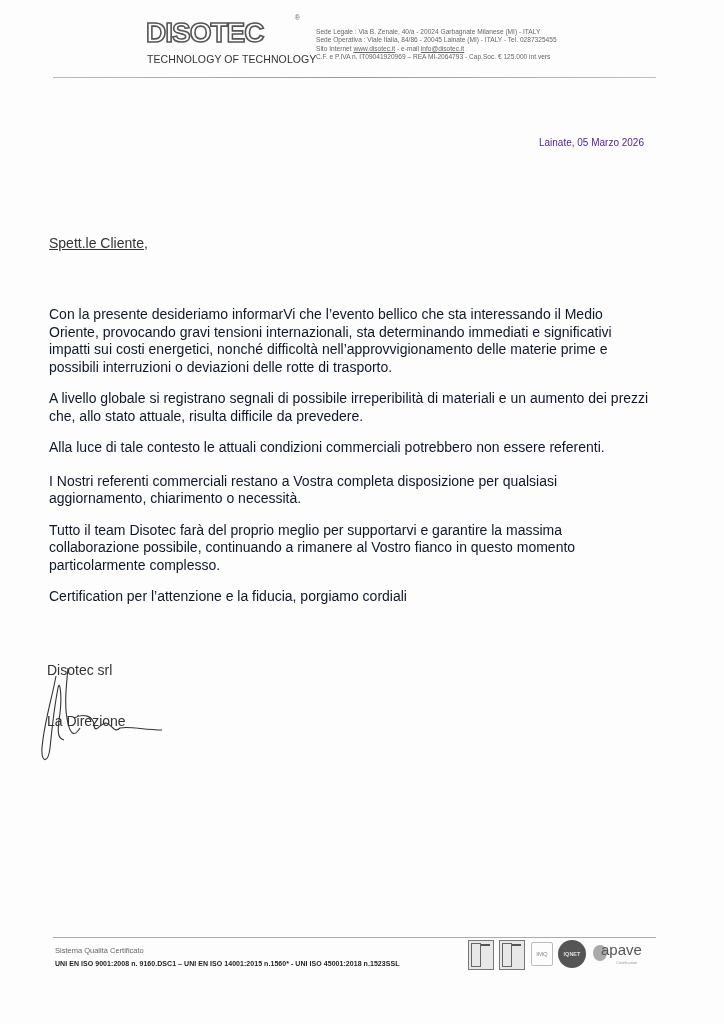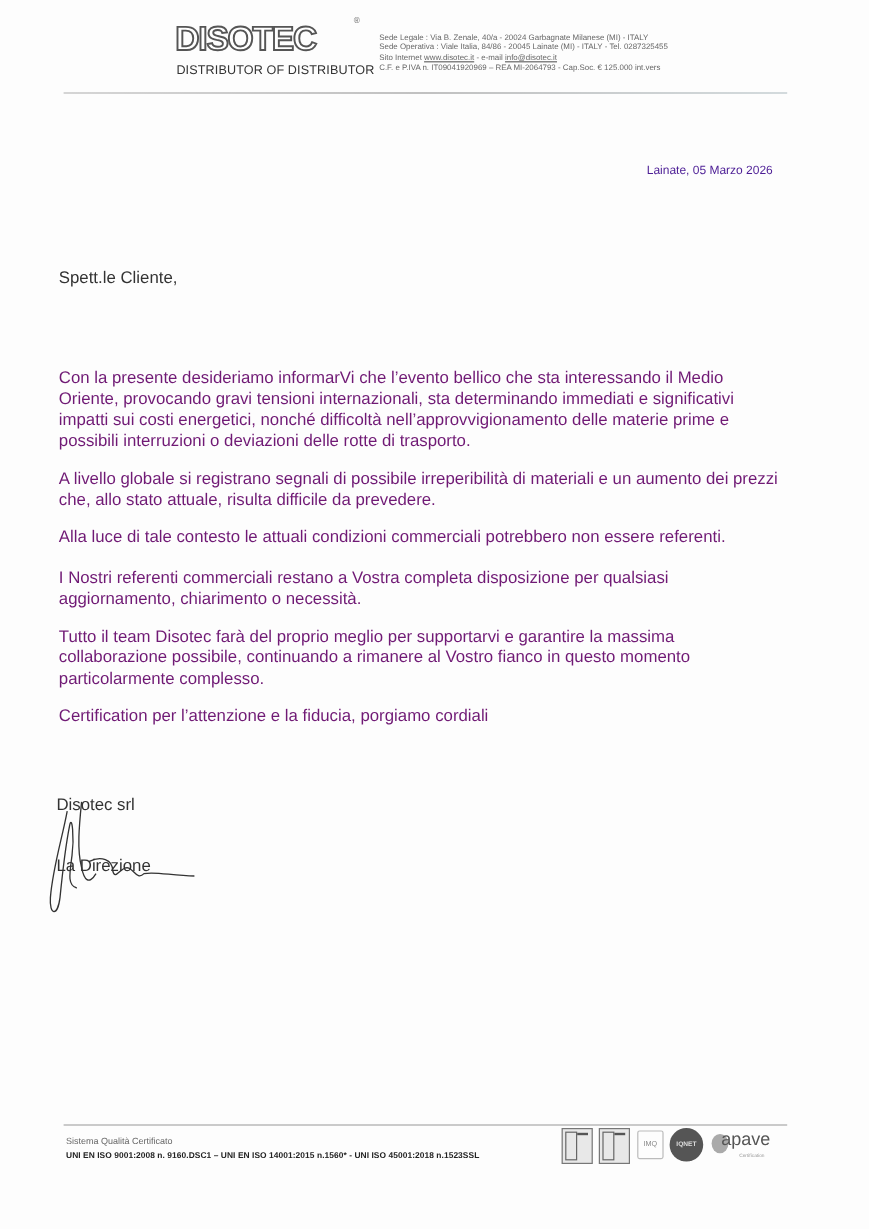--- a/index.html
+++ b/index.html
@@ -15,22 +15,22 @@
     color: #fff; -webkit-text-stroke: 1.6px #555; line-height: 38px;
     text-shadow: 0 0 0 #555;
   }
   .logo-reg { position: absolute; right: 4px; top: 0; font-size: 7px; color: #666; }
   .logo-tag { position: absolute; left: 1px; top: 39px; font-size: 10.5px; color: #333; letter-spacing: 0.1px; white-space: nowrap; }
   .company-info { left: 316px; top: 28px; font-size: 6.6px; line-height: 8.4px; color: #666; white-space: nowrap; }
   .company-info u { color: #666; }
   .hr-top { left: 53px; top: 77px; width: 603px; height: 1px; background: linear-gradient(90deg, #bbb, #999 50%, #b8c4c8); }
 
   .date { right: 80px; top: 137px; font-size: 10px; color: #4c1d95; }
-  .salutation { left: 49px; top: 223px; font-size: 14px; color: #333; }
-  .body-text { left: 49px; top: 306px; width: 600px; font-size: 14px; line-height: 17.5px; color: #701a75; }
+  .salutation { left: 49px; top: 235px; font-size: 14px; color: #333; text-decoration: underline; }
+  .body-text { left: 49px; top: 306px; width: 600px; font-size: 14px; line-height: 17.5px; color: #0f172a; }
   .body-text p { margin: 0 0 14px 0; }
 
   .sig-company { left: 47px; top: 662px; font-size: 14px; color: #333; }
   .sig-direction { left: 47px; top: 697px; font-size: 14px; color: #333; margin-top: 16px; }
   .signature { left: 34px; top: 668px; width: 140px; height: 100px; }
 
   
   .hr-bottom { left: 53px; top: 937px; width: 603px; height: 1px; background: #aaa; }
   .footer-label { left: 55px; top: 946px; font-size: 7.5px; color: #666; }
   .footer-certs { left: 55px; top: 960px; font-size: 7px; color: #222; font-weight: bold; white-space: nowrap; letter-spacing: 0.05px; }
@@ -42,21 +42,21 @@
   .apave-dot { left: 593px; top: 945px; width: 14px; height: 16px; border-radius: 50%; background: #aaa; }
   .apave { left: 601px; top: 941px; font-size: 15px; color: #555; }
   .apave-sub { left: 616px; top: 960px; font-size: 4px; color: #999; }
 </style>
 </head>
 <body>
 
 <div class="abs logo">
   <div class="logo-word">DISOTEC</div>
   <div class="logo-reg">®</div>
-  <div class="logo-tag">DISTRIBUTOR OF DISTRIBUTOR</div>
+  <div class="logo-tag">TECHNOLOGY OF TECHNOLOGY</div>
 </div>
 
 <div class="abs company-info">
   <div>Sede Legale : Via B. Zenale, 40/a - 20024 Garbagnate Milanese (MI) - ITALY</div>
   <div>Sede Operativa : Viale Italia, 84/86 - 20045 Lainate (MI) - ITALY - Tel. 0287325455</div>
   <div><span>Sito Internet </span><u>www.disotec.it</u><span> - e-mail </span><u>info@disotec.it</u></div>
   <div>C.F. e P.IVA n. IT09041920969 – REA MI-2064793 - Cap.Soc. € 125.000 int.vers</div>
 </div>
 
 <div class="abs hr-top"></div>

